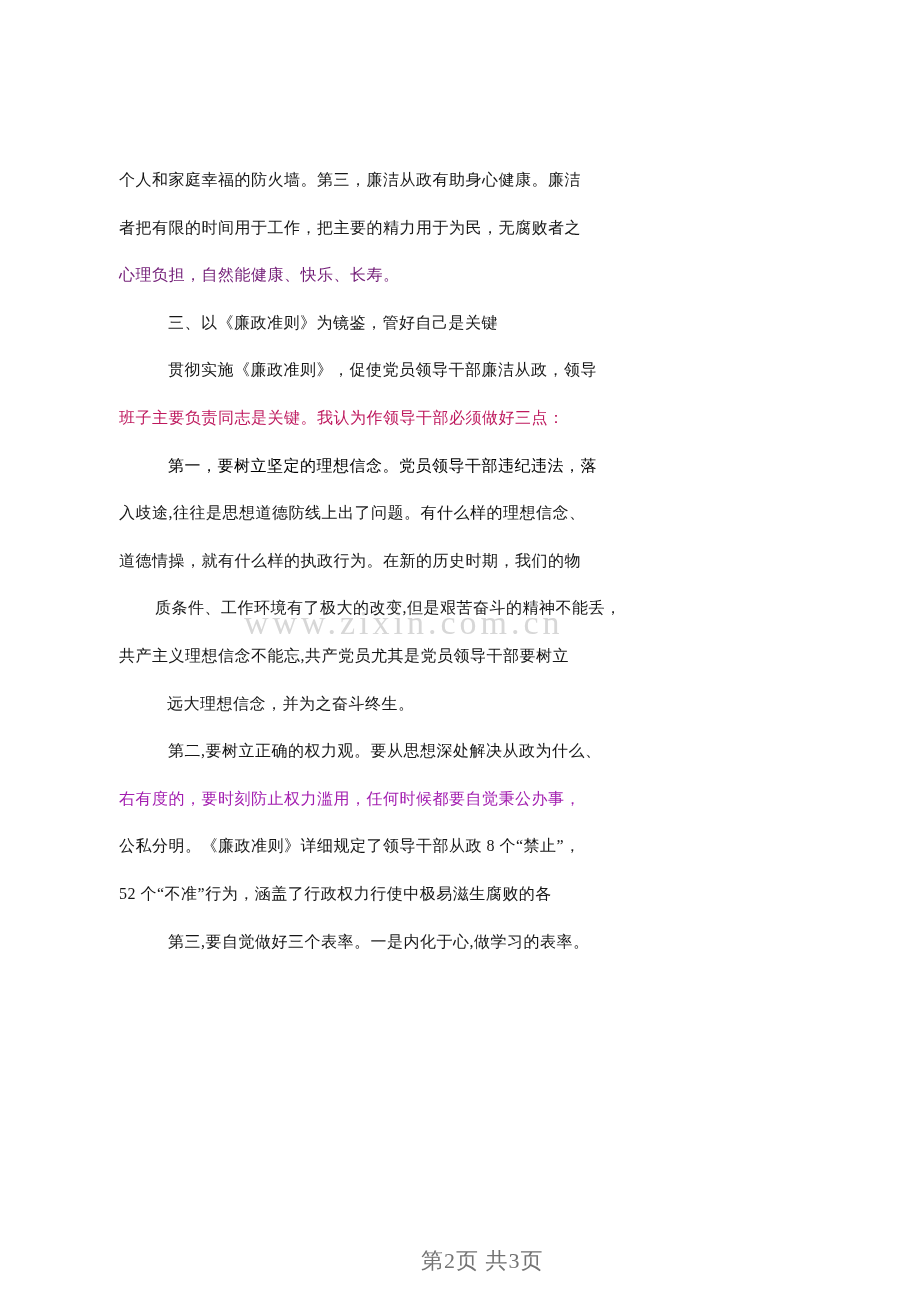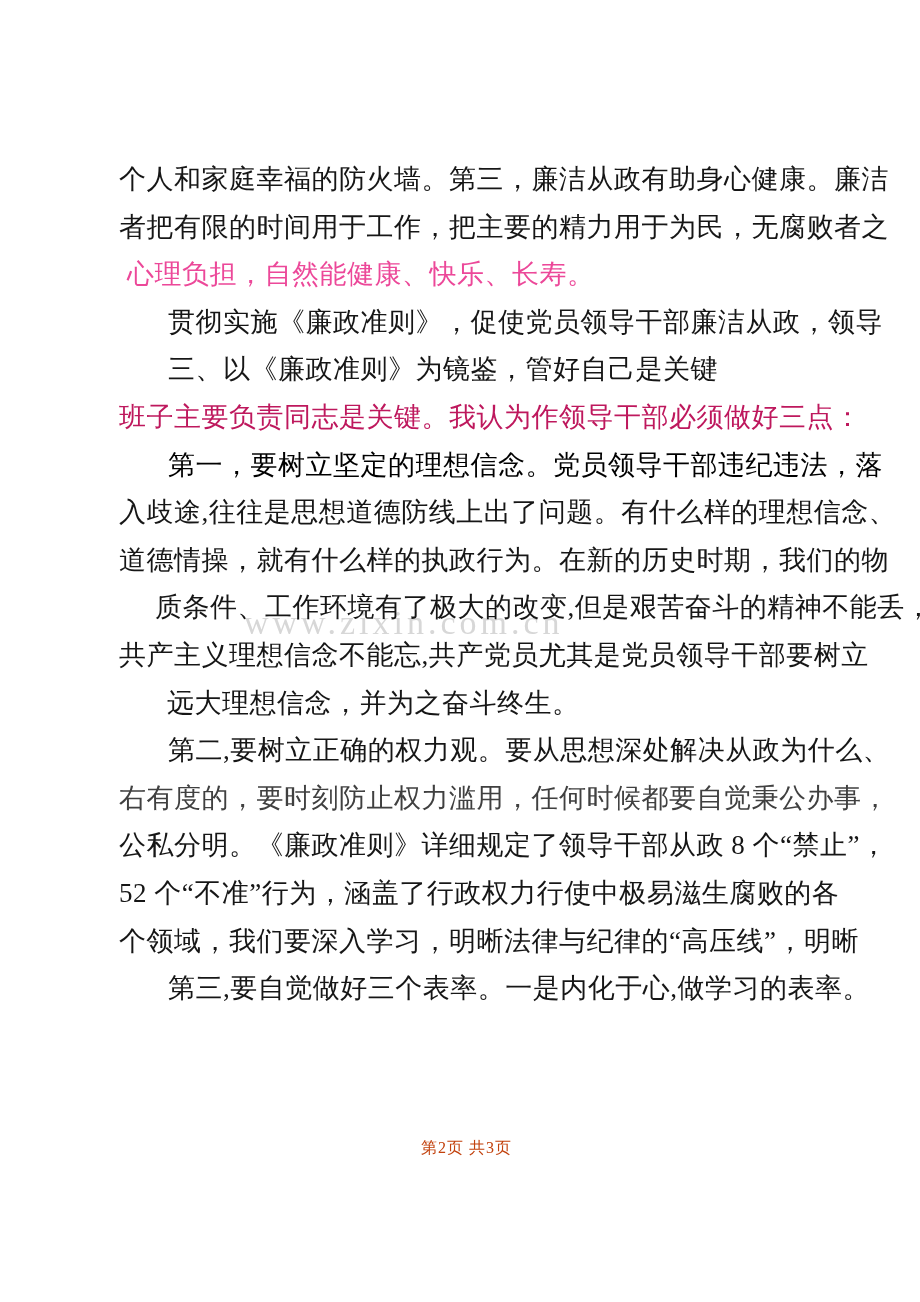--- a/index.html
+++ b/index.html
@@ -36,62 +36,61 @@
   .content {
     position: absolute;
     left: 119px;
     top: 156px;
     width: 700px;
     z-index: 2;
   }
   .doc-line {
     height: 47.6px;
     line-height: 47.6px;
-    font-size: 27px;
+    font-size: 16px;
     color: #161616;
     white-space: nowrap;
     letter-spacing: 0.5px;
   }
   .doc-line.indent {
     padding-left: 49px;
   }
   .footer {
     position: absolute;
     left: 421px;
-    top: 1138px;
-    font-size: 16px;
+    top: 1246px;
+    font-size: 22px;
     letter-spacing: 1px;
-    color: #c2410c;
+    color: #737373;
     z-index: 2;
     white-space: nowrap;
   }
 </style>
 </head>
 <body style="background: rgb(255, 255, 255);">
 
 <div class="page">
 
   <div class="watermark" style="color: rgb(215, 215, 215);">www.zixin.com.cn</div>
 
   <div class="content">
     <div class="doc-line" style="color: rgb(22, 22, 22);">个人和家庭幸福的防火墙。第三，廉洁从政有助身心健康。廉洁</div>
     <div class="doc-line" style="color: rgb(22, 22, 22);">者把有限的时间用于工作，把主要的精力用于为民，无腐败者之</div>
-    <div class="doc-line" style="color: #ec4899; margin-left: 8px;">心理负担，自然能健康、快乐、长寿。</div>
+    <div class="doc-line" style="color: #701a75;">心理负担，自然能健康、快乐、长寿。</div>
+    <div class="doc-line indent" style="color: rgb(22, 22, 22);">三、以《廉政准则》为镜鉴，管好自己是关键</div>
     <div class="doc-line indent" style="color: rgb(22, 22, 22);">贯彻实施《廉政准则》，促使党员领导干部廉洁从政，领导</div>
-    <div class="doc-line indent" style="color: rgb(22, 22, 22);">三、以《廉政准则》为镜鉴，管好自己是关键</div>
     <div class="doc-line" style="color: #be185d;">班子主要负责同志是关键。我认为作领导干部必须做好三点：</div>
     <div class="doc-line indent" style="color: #000000;">第一，要树立坚定的理想信念。党员领导干部违纪违法，落</div>
     <div class="doc-line" style="color: rgb(22, 22, 22);">入歧途,往往是思想道德防线上出了问题。有什么样的理想信念、</div>
     <div class="doc-line" style="color: rgb(22, 22, 22);">道德情操，就有什么样的执政行为。在新的历史时期，我们的物</div>
     <div class="doc-line" style="color: rgb(22, 22, 22); margin-left: 36px;">质条件、工作环境有了极大的改变,但是艰苦奋斗的精神不能丢，</div>
     <div class="doc-line" style="color: rgb(22, 22, 22);">共产主义理想信念不能忘,共产党员尤其是党员领导干部要树立</div>
     <div class="doc-line" style="color: rgb(22, 22, 22); margin-left: 48px;">远大理想信念，并为之奋斗终生。</div>
     <div class="doc-line indent" style="color: rgb(22, 22, 22);">第二,要树立正确的权力观。要从思想深处解决从政为什么、</div>
-    <div class="doc-line" style="color: #404040;">右有度的，要时刻防止权力滥用，任何时候都要自觉秉公办事，</div>
+    <div class="doc-line" style="color: #a21caf;">右有度的，要时刻防止权力滥用，任何时候都要自觉秉公办事，</div>
     <div class="doc-line" style="color: rgb(22, 22, 22);">公私分明。《廉政准则》详细规定了领导干部从政 8 个“禁止”，</div>
     <div class="doc-line" style="color: rgb(22, 22, 22);">52 个“不准”行为，涵盖了行政权力行使中极易滋生腐败的各</div>
-    <div class="doc-line" style="color: rgb(22, 22, 22);">个领域，我们要深入学习，明晰法律与纪律的“高压线”，明晰</div>
     <div class="doc-line indent" style="color: rgb(22, 22, 22);">第三,要自觉做好三个表率。一是内化于心,做学习的表率。</div>
   </div>
 
   <div class="footer">第2页 共3页</div>
 
 </div>
 
 </body></html>

